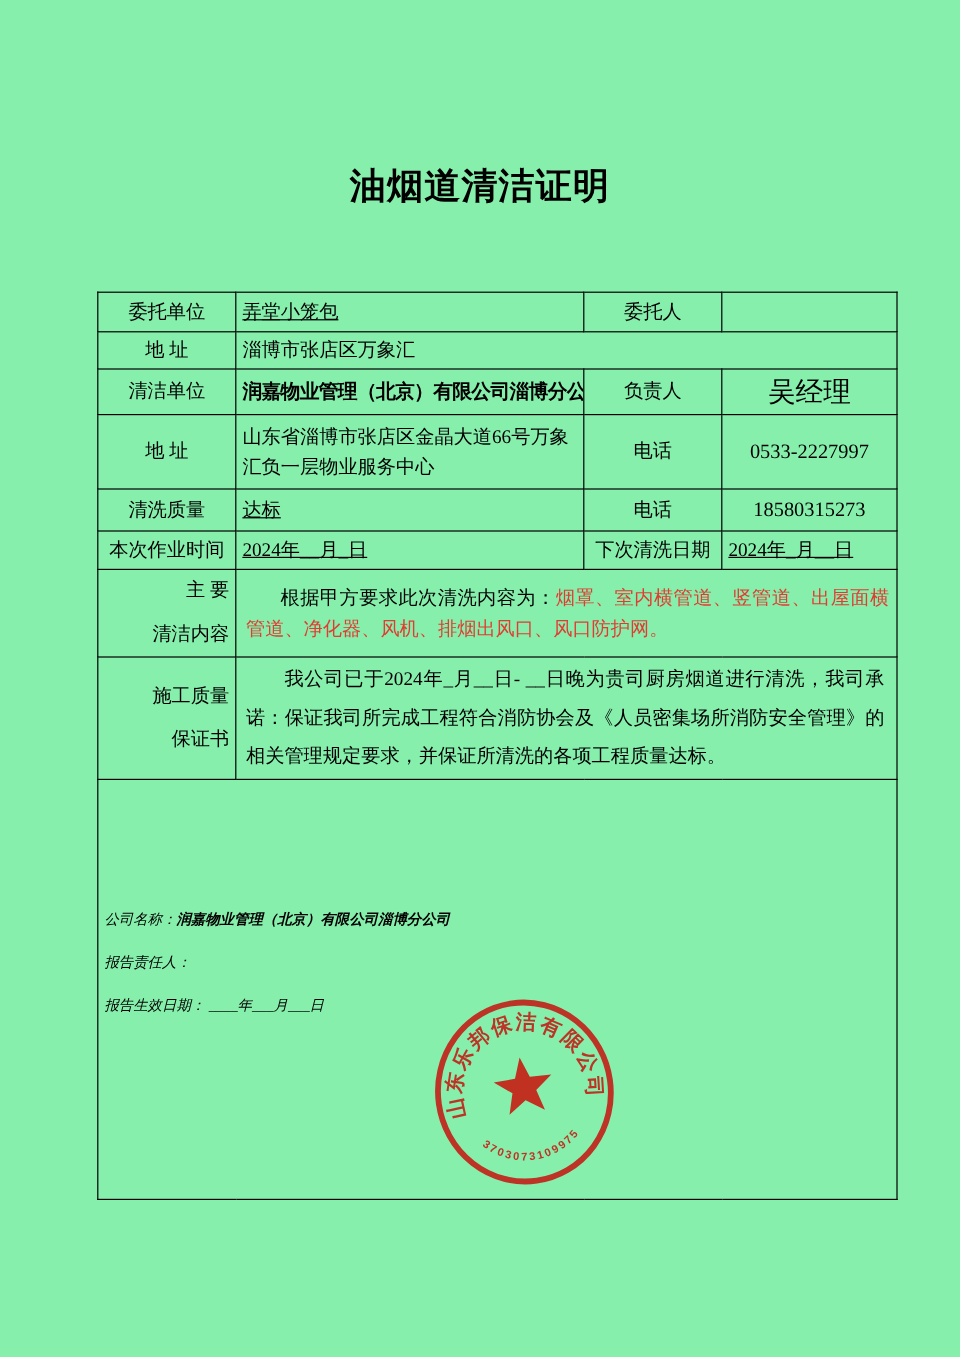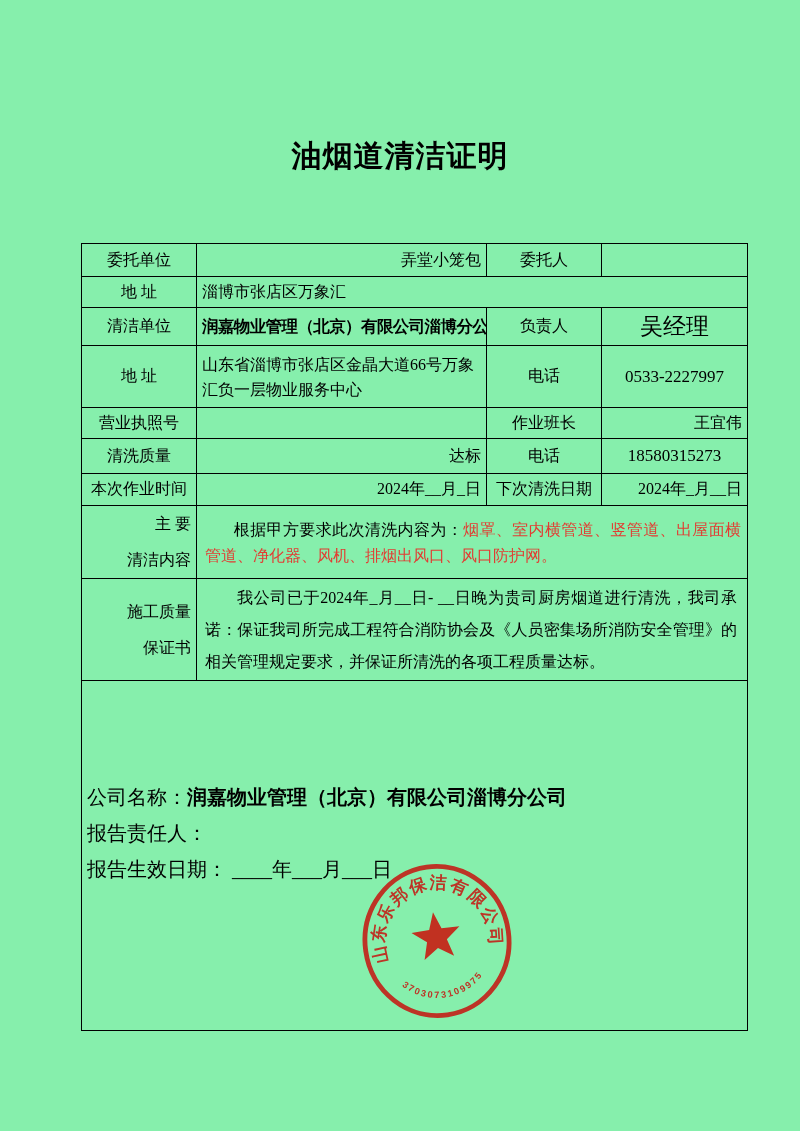--- a/index.html
+++ b/index.html
@@ -40,21 +40,21 @@
     table-layout: fixed;
     font-size: 16px;
   }
   table.form td {
     border: 1px solid #000;
     padding: 0 5px;
     vertical-align: middle;
     overflow: hidden;
   }
   td.lbl { text-align: center; padding: 0 2px; }
-  td.ctr { text-align: right; }
+  td.ctr { text-align: left; text-decoration: underline; }
   td.lft { text-align: left; }
   td.bold-fill {
     font-weight: 700;
     text-align: left;
     padding: 0 1px;
     font-size: 16.5px;
     letter-spacing: -0.6px;
     white-space: nowrap;
   }
   td.big-name { text-align: center; font-size: 23px; }
@@ -76,21 +76,21 @@
   }
   .red-text { color: var(--red-text, #e23c32); }
   .addr2 { line-height: 25px; padding: 2px 4px 2px 6px; }
   .bottom-wrap {
     position: relative;
     width: 100%;
     height: 349px;
     box-sizing: border-box;
     padding: 106px 0 0 5px;
   }
-  .footer-line { margin: 0 0 15px 0; line-height: 21px; font-size: 20px; }
+  .footer-line { margin: 0 0 15px 0; line-height: 21px; font-size: 12px; font-style: italic; }
   .footer-line .bold { font-weight: 700; }
   .seal {
     position: absolute;
     left: 276px;
     top: 181px;
     width: 158px;
     height: 158px;
     transform: rotate(-8deg);
     opacity: 0.9;
   }
@@ -130,26 +130,20 @@
       <td class="big-name">吴经理</td>
     </tr>
 
     <tr style="height:62px">
       <td class="lbl">地 址</td>
       <td class="lft addr2">山东省淄博市张店区金晶大道66号万象汇负一层物业服务中心</td>
       <td class="lbl">电话</td>
       <td class="phone">0533-2227997</td>
     </tr>
 
-    <tr style="height:31px">
-      <td class="lbl">营业执照号</td>
-      <td class="ctr"></td>
-      <td class="lbl">作业班长</td>
-      <td class="ctr">王宜伟</td>
-    </tr>
 
     <tr style="height:35px">
       <td class="lbl">清洗质量</td>
       <td class="ctr">达标</td>
       <td class="lbl">电话</td>
       <td class="phone">18580315273</td>
     </tr>
 
     <tr style="height:32px">
       <td class="lbl">本次作业时间</td>

